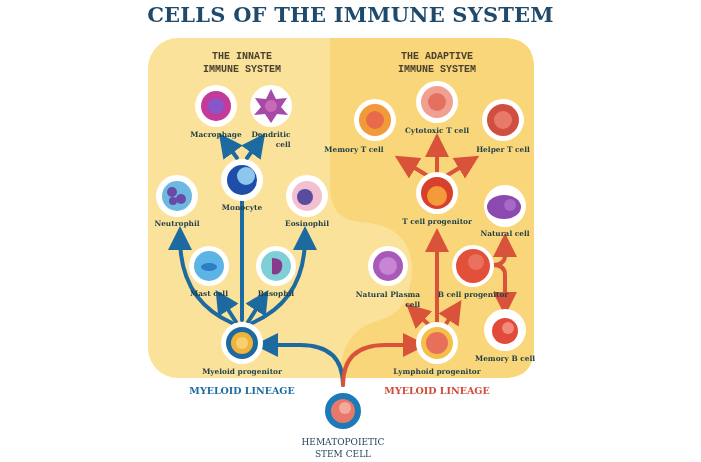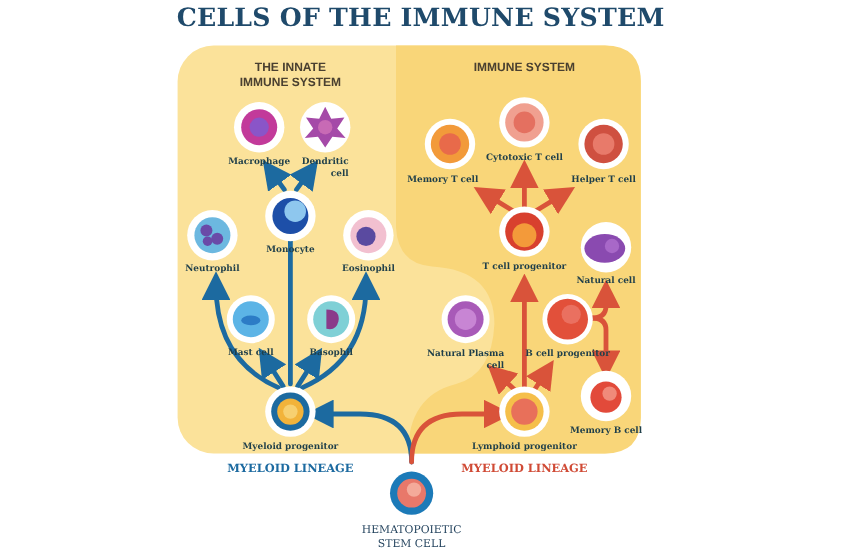--- a/index.html
+++ b/index.html
@@ -1,20 +1,20 @@
 <!DOCTYPE html>
 <html><head>
 <meta charset="utf-8">
 <style>
   html, body { margin: 0; padding: 0; background: #ffffff; }
   body { width: 701px; height: 462px; position: relative; overflow: hidden; font-family: "DejaVu Serif", serif; }
   #stage { position: absolute; left: 0; top: 0; width: 631px; height: 462px; }
   .title { position: absolute; left: 0; width: 701px; top: 2px; text-align: center; font-weight: bold; font-size: 21px; color: #1f4a6b; letter-spacing: 0.2px; font-family: "DejaVu Serif", serif; }
   .lbl { position: absolute; font-weight: bold; color: #1f3f4a; font-size: 7.4px; text-align: right; line-height: 10px; white-space: nowrap; transform: translateX(-50%); font-family: "DejaVu Serif", serif; }
-  .sect { position: absolute; font-weight: bold; color: #4a4030; font-size: 10px; text-align: center; line-height: 13px; transform: translateX(-50%); white-space: nowrap; font-family: Liberation Sans, sans-serif; }
+  .sect { position: absolute; font-weight: bold; color: #4a4030; font-size: 10px; text-align: center; line-height: 13px; transform: translateX(-50%); white-space: nowrap; font-family: Liberation Mono, monospace; }
   .lineage { position: absolute; font-weight: bold; font-size: 9.5px; transform: translateX(-50%); white-space: nowrap; font-family: "DejaVu Serif", serif; }
   .stem { position: absolute; font-weight: normal; color: #1f3f5a; font-size: 9px; text-align: center; line-height: 12px; transform: translateX(-50%); white-space: nowrap; font-family: "DejaVu Serif", serif; }
 </style>
 </head>
 <body>
 
 <div id="stage">
   <svg width="701" height="462" viewBox="0 0 701 462" style="position:absolute;left:0;top:0">
     <defs>
       <marker id="ab" markerWidth="6" markerHeight="6" refX="3" refY="3" orient="auto" markerUnits="strokeWidth">
@@ -149,36 +149,37 @@
     </g>
   </svg>
 
   <div class="title">CELLS OF THE IMMUNE SYSTEM</div>
 
   <div class="sect" style="left:242px;top:50px">
     <div>THE INNATE</div>
     <div>IMMUNE SYSTEM</div>
   </div>
   <div class="sect" style="left:437px;top:50px">
+    <div>THE ADAPTIVE</div>
     <div>IMMUNE SYSTEM</div>
   </div>
 
   <div class="lbl" style="left:216px;top:130px">Macrophage</div>
   <div class="lbl" style="left:271px;top:130px">
     <div>Dendritic</div>
     <div>cell</div>
   </div>
   <div class="lbl" style="left:242px;top:203px">Monocyte</div>
   <div class="lbl" style="left:177px;top:219px">Neutrophil</div>
   <div class="lbl" style="left:307px;top:219px">Eosinophil</div>
   <div class="lbl" style="left:209px;top:289px">Mast cell</div>
   <div class="lbl" style="left:276px;top:289px">Basophil</div>
   <div class="lbl" style="left:242px;top:367px">Myeloid progenitor</div>
 
-  <div class="lbl" style="left:369px;top:145px">Memory T cell</div>
+  <div class="lbl" style="left:354px;top:145px">Memory T cell</div>
   <div class="lbl" style="left:437px;top:126px">Cytotoxic T cell</div>
   <div class="lbl" style="left:503px;top:145px">Helper T cell</div>
   <div class="lbl" style="left:437px;top:217px">T cell progenitor</div>
   <div class="lbl" style="left:505px;top:229px">Natural cell</div>
   <div class="lbl" style="left:388px;top:290px">
     <div>Natural Plasma</div>
     <div>cell</div>
   </div>
   <div class="lbl" style="left:473px;top:290px">B cell progenitor</div>
   <div class="lbl" style="left:505px;top:354px">Memory B cell</div>

